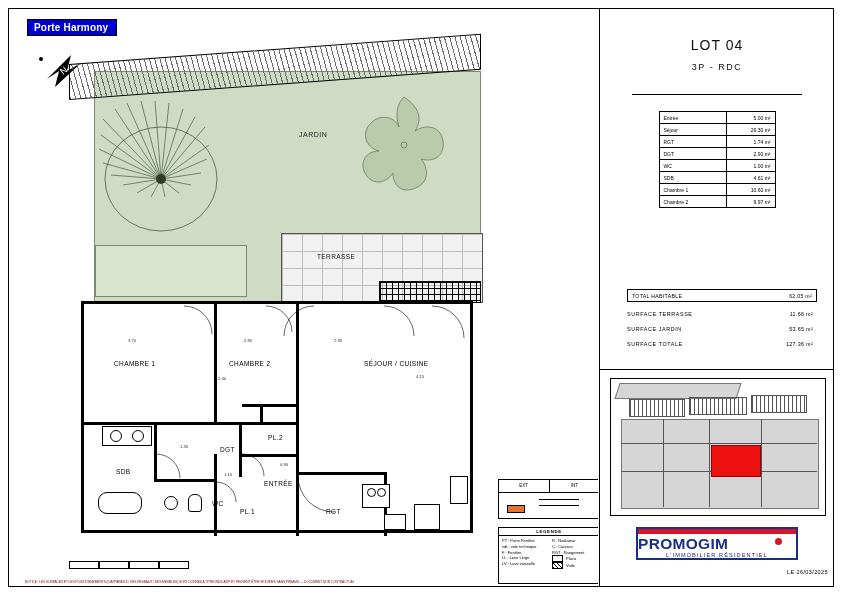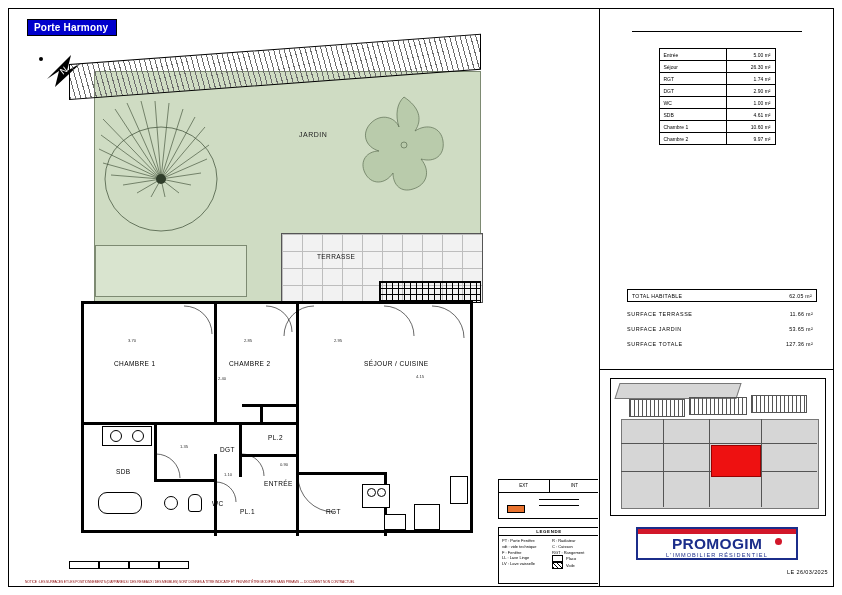--- a/index.html
+++ b/index.html
@@ -77,21 +77,21 @@
   .keyplan{position:absolute;left:0;top:360px;width:234px;height:152px;border-top:1px solid #000;}
   .kp-inner{position:absolute;left:10px;top:8px;width:214px;height:136px;border:1px solid #000;background:#fff;overflow:hidden;}
   .kp-grey{position:absolute;background:#d6d6d6;border:1px solid #777;}
   .kp-hatch{position:absolute;background:repeating-linear-gradient(90deg,#555 0 1px,transparent 1px 4px);border:1px solid #555;}
   .kp-line{position:absolute;background:#555;}
   .kp-red{position:absolute;background:#ee1111;border:1px solid #900;}
 
   .logo{position:absolute;left:0;top:512px;width:234px;height:45px;}
   .logo-box{position:absolute;left:36px;top:6px;width:162px;height:33px;border:2px solid #1b2d8a;box-sizing:border-box;background:#fff;}
   .logo-red{position:absolute;left:0;top:0;width:100%;height:5px;background:#d2172a;}
-  .logo-name{position:absolute;left:0;top:6px;width:100%;text-align:center;font-size:15.5px;font-weight:bold;color:#1b2d8a;letter-spacing:.3px;}
+  .logo-name{position:absolute;left:0;top:6px;width:100%;font-size:15.5px;font-weight:bold;color:#1b2d8a;letter-spacing:.3px;}
   .logo-sub{position:absolute;left:0;top:23px;width:100%;text-align:center;font-size:5.6px;color:#1b2d8a;letter-spacing:1.1px;}
   .logo-dot{position:absolute;right:14px;top:9px;width:7px;height:7px;border-radius:50%;background:#d2172a;}
   .date{position:absolute;right:6px;top:560px;font-size:5.5px;letter-spacing:.4px;}
 </style>
 </head>
 <body>
 
 <div class="page">
   <div class="frame"></div>
 
@@ -242,20 +242,22 @@
           <div><span class="hatch-sq"></span><span>      Voile</span></div>
         </div>
       </div>
     </div>
 
     <div class="footnote">NOTICE : LES SURFACES ET LES POSITIONNEMENTS (D'APPAREILS / DES RESEAUX / DES MEUBLES) SONT DONNES A TITRE INDICATIF ET PEUVENT ÊTRE MODIFIES SANS PREAVIS — DOCUMENT NON CONTRACTUEL</div>
   </div>
 
   <div class="right">
 
+    <div class="lot-title">LOT 04</div>
+    <div class="lot-sub">3P - RDC</div>
     <div class="rule"></div>
 
     <table class="surf-table">
       <tbody>
           <tr>
         <td class="n">Entrée</td>
         <td class="v">5.00 m²</td>
       </tr>
       <tr>
         <td class="n">Séjour</td>

